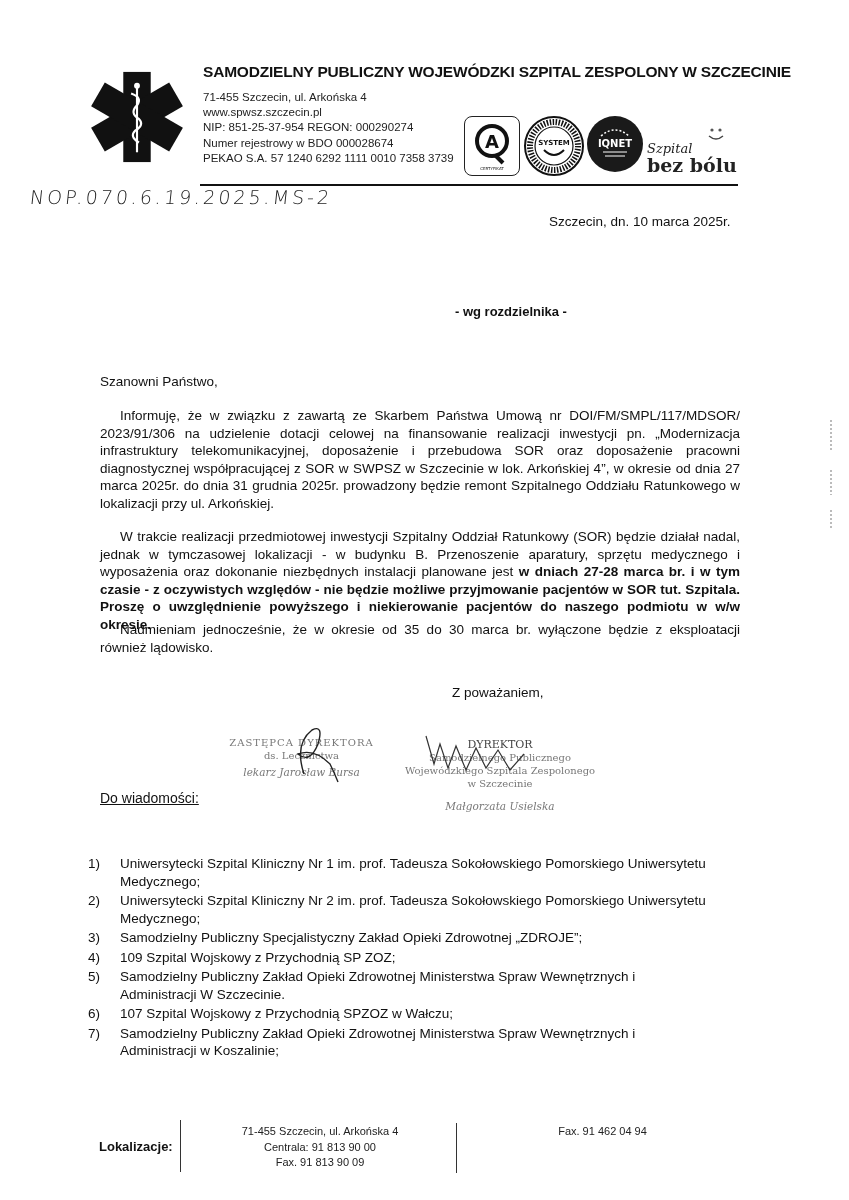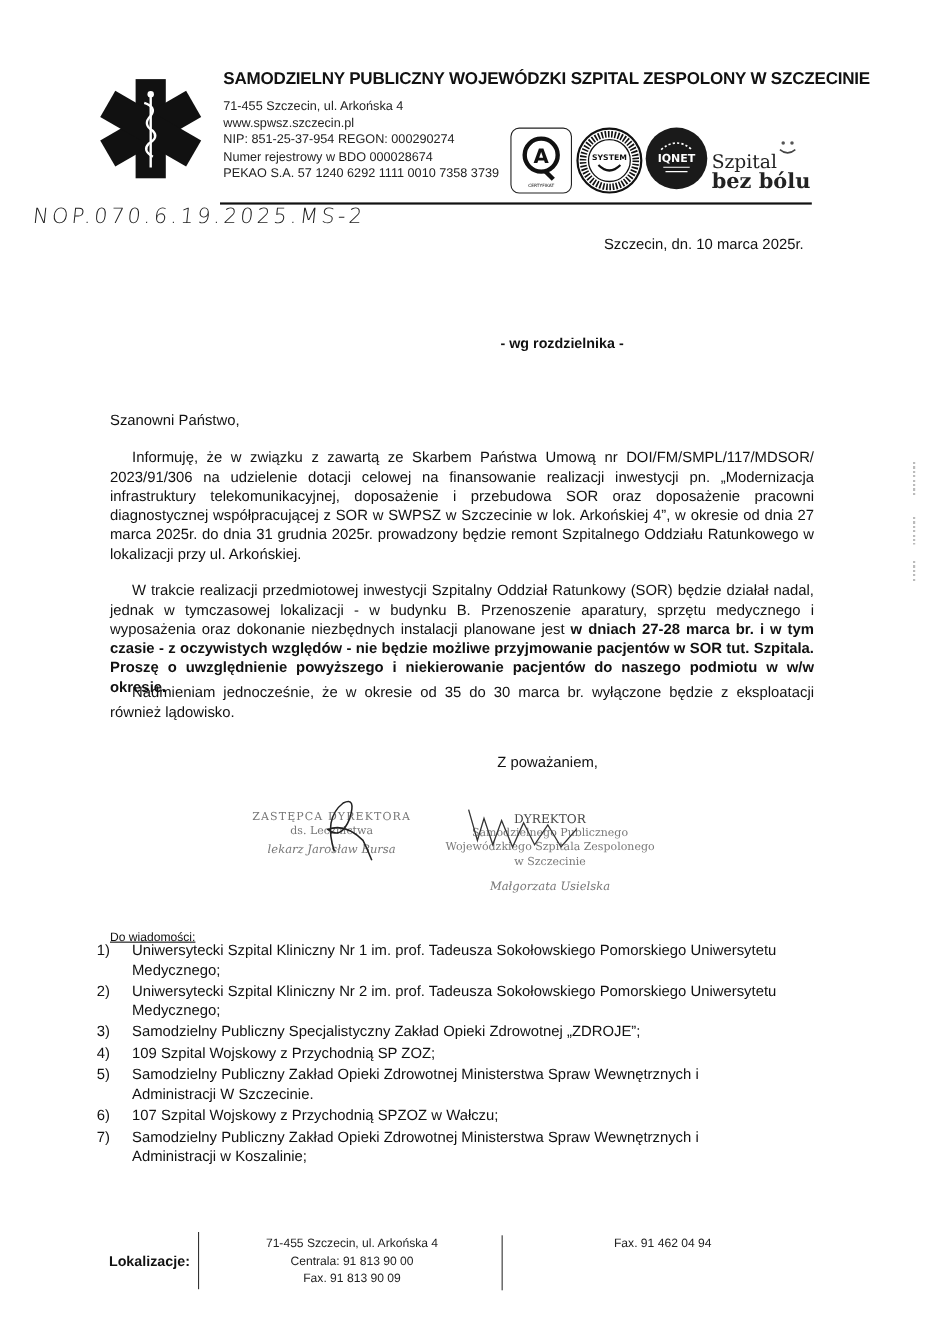--- a/index.html
+++ b/index.html
@@ -27,21 +27,21 @@
   #p2 { top: 528px; }
   #p3 { top: 621px; }
   b { font-weight: bold; }
   #regards { left: 452px; top: 685px; font-size: 13.5px; }
   .stamp { position: absolute; font-family: "DejaVu Serif", serif; color: #777; text-align: center; font-size: 10px; line-height: 13px; }
   #stamp-left { left: 224px; top: 736px; width: 155px; }
   #stamp-right { left: 400px; top: 738px; width: 200px; }
   .stamp .sig-name { font-style: italic; font-size: 10.5px; margin-top: 4px; }
   .stamp .title-spaced { letter-spacing: 1px; }
   
-  #dw-label { left: 100px; top: 846px; font-size: 11px; text-decoration: underline; }
+  #dw-label { left: 100px; top: 790px; font-size: 14px; text-decoration: underline; }
   #dw-list { left: 88px; top: 855px; width: 660px; font-size: 13.5px; line-height: 17.5px; margin:0; padding:0; list-style: none; }
   #dw-list li { display: flex; margin-bottom: 2px; }
   #dw-list .num { width: 32px; flex: none; }
   #dw-list .txt { flex: 1; }
   
   #f-label { left: 99px; top: 1139px; font-size: 13px; font-weight: bold; }
   #f-sep1 { left: 180px; top: 1120px; width: 1px; height: 52px; background: #333; }
   #f-sep2 { left: 456px; top: 1123px; width: 1px; height: 50px; background: #333; }
   .f-col { position: absolute; top: 1124px; text-align: center; font-size: 11px; line-height: 15.5px; color:#222; white-space: nowrap; }
   #f-col1 { left: 195px; width: 250px; }
@@ -93,21 +93,21 @@
 </div>
 <div id="cert-iqnet" class="abs cert">
   <svg width="56" height="56" viewBox="0 0 56 56">
     <path d="M14 20 Q28 8 42 20" fill="none" stroke="#fff" stroke-width="1.5" stroke-dasharray="2 2"></path>
     <text x="28" y="31" text-anchor="middle" font-family="DejaVu Sans, sans-serif" font-weight="bold" font-size="10" fill="#fff">IQNET</text>
     <line x1="16" y1="36" x2="40" y2="36" stroke="#fff" stroke-width="1"></line>
     <line x1="18" y1="40" x2="38" y2="40" stroke="#fff" stroke-width="1"></line>
   </svg>
 </div>
 <div id="bez-bolu" class="abs">
-  <div style="font-size:17px;line-height:13px;">Szpital</div>
+  <div style="font-size:13px;line-height:13px;font-style:italic;">Szpital</div>
   <div style="font-size:19px;line-height:20px;font-weight:bold;">bez bólu</div>
   <span class="abs" style="left:58px;top:-18px;">
     <svg width="24" height="22" viewBox="0 0 24 22">
       <circle cx="7" cy="6" r="1.6" fill="#555"></circle>
         <circle cx="15" cy="6" r="1.6" fill="#555"></circle>
       <path d="M4 12 Q11 18 18 12" fill="none" stroke="#444" stroke-width="1.4"></path>
     </svg>
   </span>
 </div>
 <div id="hdr-rule" class="abs"></div>

